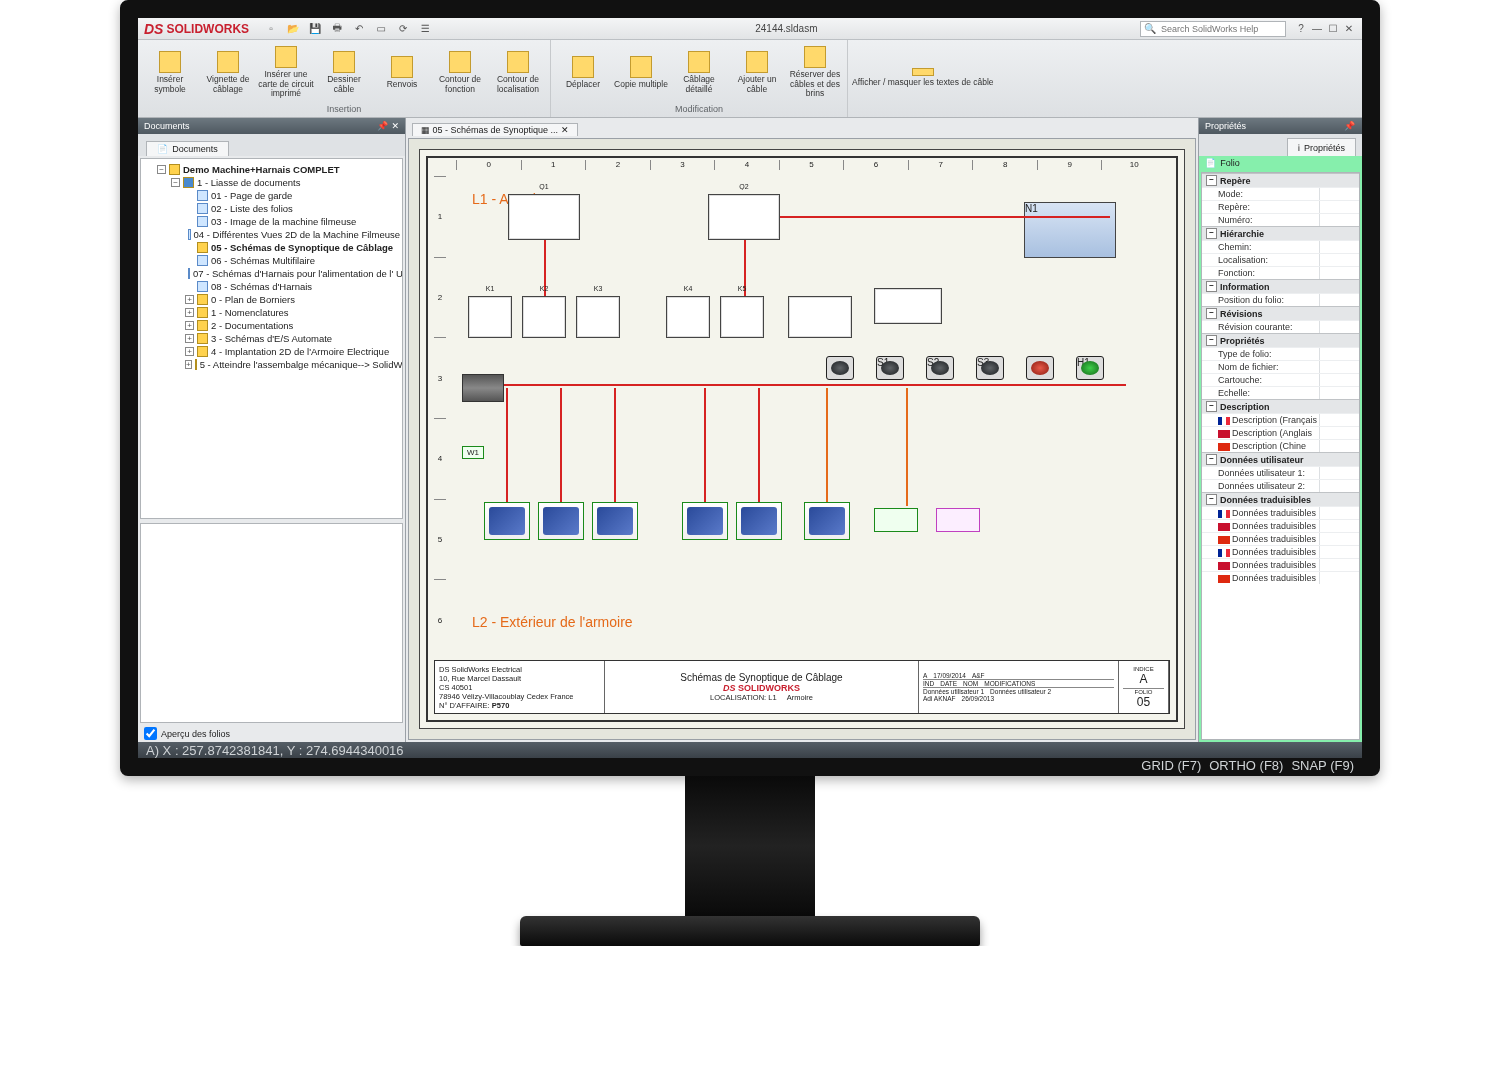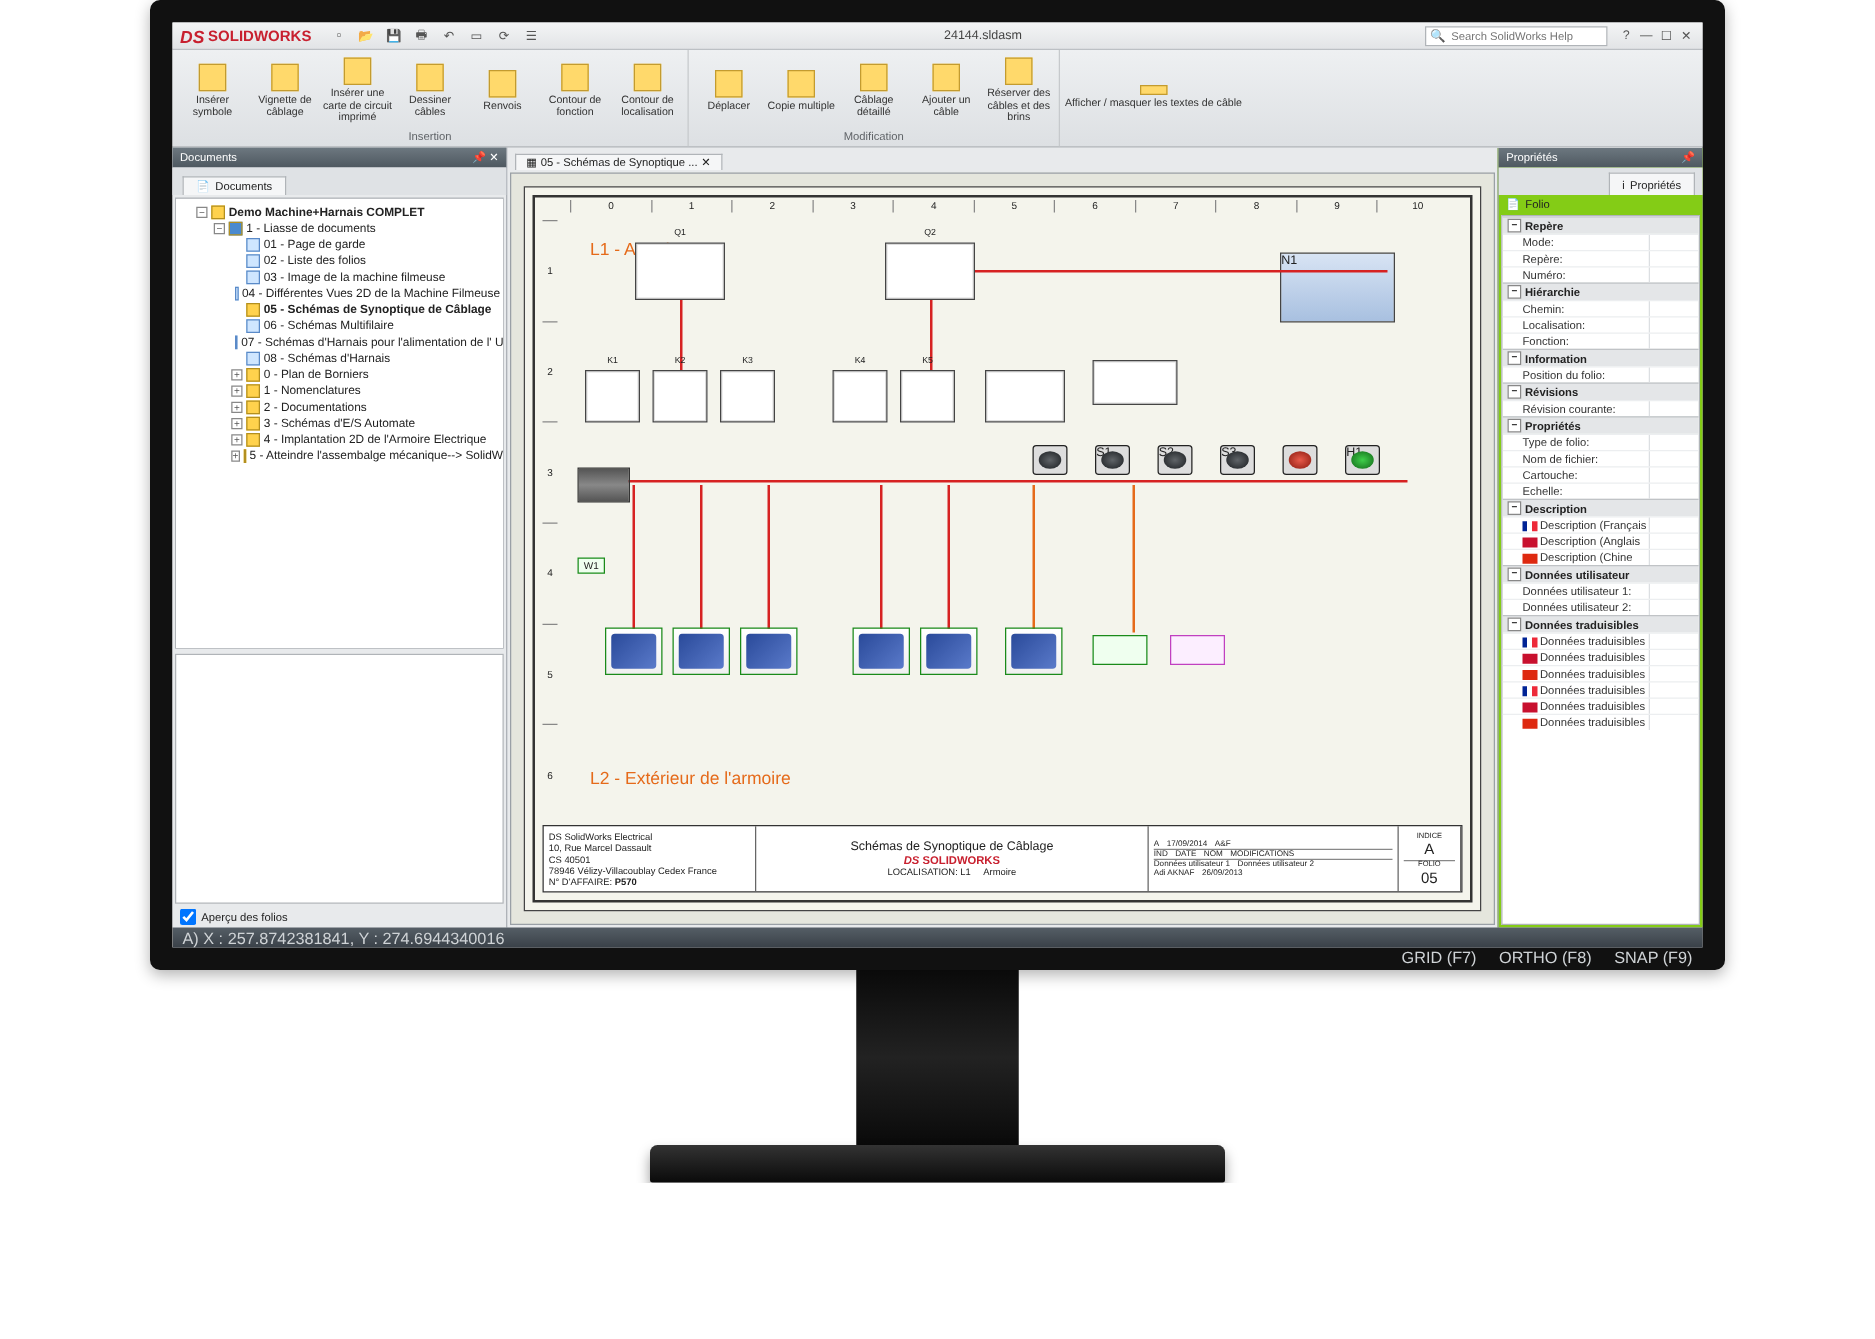--- a/index.html
+++ b/index.html
@@ -68,34 +68,34 @@
 .btn-green::after { background:radial-gradient(#3fcf4a,#126618); }
 .btn-red::after { background:radial-gradient(#e85a4a,#8a1a0f); }
 .btn-dark::after { background:radial-gradient(#606468,#1a1d20); }
 .plc { position:absolute; border:1px solid #444; background:linear-gradient(#d8e4f4,#a8c0e0);margin-top:16px; }
 
 .tblock { position:absolute; left:6px; right:6px; bottom:6px; height:54px; border:1px solid #333; background:#fff; display:flex; font-size:7.5px; }
 .tblock-c { border-right:1px solid #666; padding:8px 4px; display:flex; flex-direction:column; justify-content:center; }
 .tblock-title { font-size:10px; font-weight:500; text-align:center; }
 .sw-logo { color:#c8202f; font-weight:bold; font-size:9px; }
 
-.right { width:164px; background:#84cc16; border-left:1px solid #9aa0a6; display:flex; flex-direction:column; font-size:9px; }
+.right { width:164px; background:#86efac; border-left:1px solid #9aa0a6; display:flex; flex-direction:column; font-size:9px; }
 .propgrid { flex:1; background:#fff; border:1px solid #b0b4b8; margin:2px; overflow:auto; }
 .propgrid .sect { background:#e4e6e8; font-weight:bold; padding:1px 4px; border-top:1px solid #c0c3c6; display:flex; align-items:center; gap:3px; }
 .propgrid .sect::before { content:"−"; width:9px; height:9px; border:1px solid #888; font-size:8px; line-height:8px; text-align:center; background:#fff; }
 .propgrid .row { display:flex; border-top:1px solid #eceef0; }
 .propgrid .row .k { flex:1; padding:1px 4px 1px 16px; color:#333; overflow:hidden; white-space:nowrap; }
 .propgrid .row .v { width:40px; border-left:1px solid #dcdfe2; }
 .flag { width:12px; height:8px; display:inline-block; vertical-align:middle; margin-right:2px; }
 .flag.fr { background:linear-gradient(90deg,#002395 33%,#fff 33% 66%,#ed2939 66%); }
 .flag.en { background:linear-gradient(#c8102e,#c8102e); position:relative; }
 .flag.cn { background:#de2910; }
 
 .status { height:16px; background:linear-gradient(#555e66,#3a4148); color:#cfd3d6; font-size:13px; display:flex; align-items:center; padding:0 8px; justify-content:space-between; }
-.status .r { display:flex; gap:18px;margin-top:31px; }
+.status .r { display:flex; gap:8px;margin-top:31px; }
 
 .stand { margin:0 auto; display:flex; flex-direction:column; align-items:center; }
 .neck { width:130px; height:140px; background:linear-gradient(#0a0a0a,#222,#0a0a0a); }
 .base { width:460px; height:30px; background:linear-gradient(#333,#0a0a0a); border-radius:6px 6px 2px 2px; box-shadow:0 6px 10px rgba(0,0,0,.4); }
 </style>
 </head>
 <body>
 
 <div class="monitor">
 <div class="bezel">
@@ -139,21 +139,21 @@
               <div class="rbtn">
                 <div class="ico"></div>
                 <div class="lbl">Vignette de câblage</div>
               </div>
               <div class="rbtn">
                 <div class="ico"></div>
                 <div class="lbl">Insérer une carte de circuit imprimé</div>
               </div>
               <div class="rbtn">
                 <div class="ico"></div>
-                <div class="lbl">Dessiner câbles</div>
+                <div class="lbl">Dessiner câble</div>
               </div>
               <div class="rbtn">
                 <div class="ico"></div>
                 <div class="lbl">Renvois</div>
               </div>
               <div class="rbtn">
                 <div class="ico"></div>
                 <div class="lbl">Contour de fonction</div>
               </div>
               <div class="rbtn">

